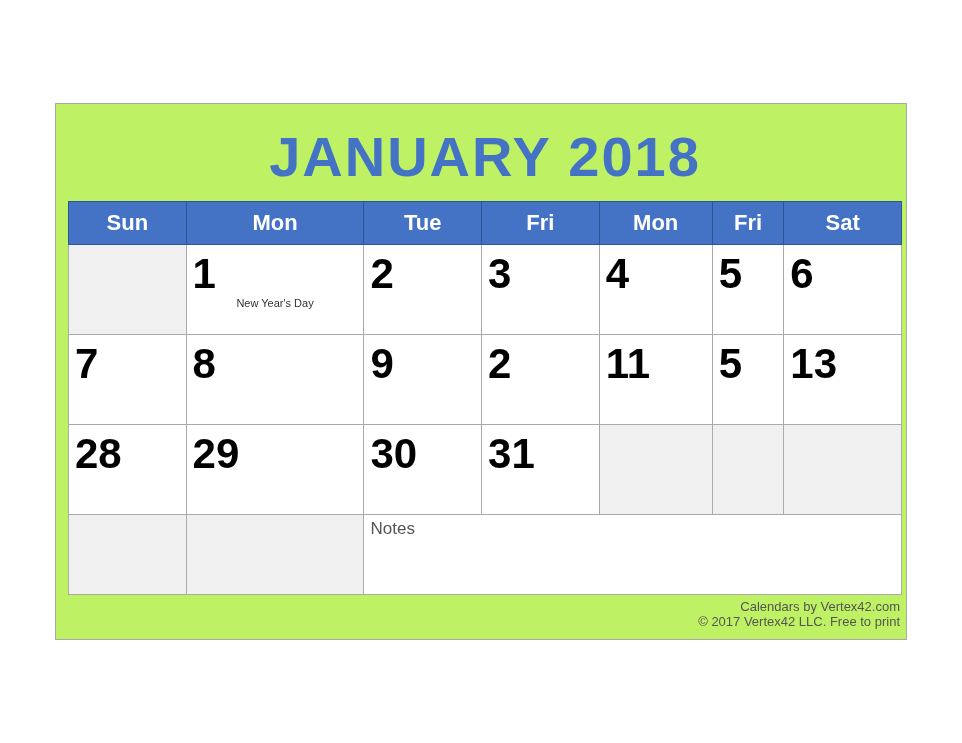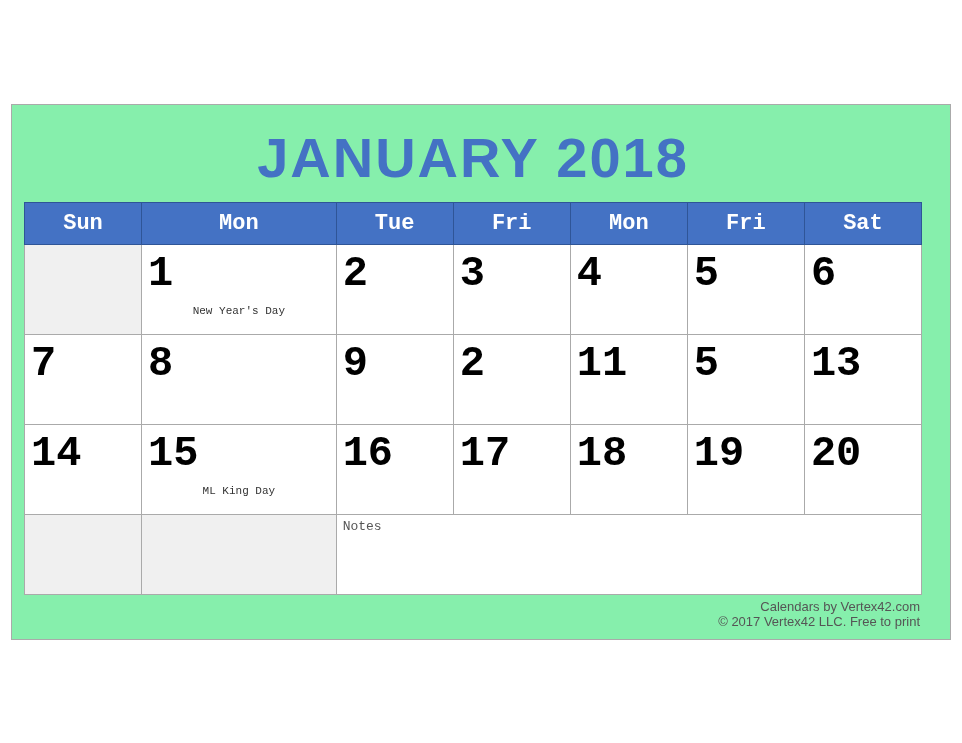--- a/index.html
+++ b/index.html
@@ -6,37 +6,36 @@
     body {
       background: #fff;
       font-family: Arial, Helvetica, sans-serif;
       width: 962px;
       min-height: 743px;
       display: flex;
       align-items: center;
       justify-content: center;
     }
     .calendar-wrapper {
-      width: 940px;
-      background: #86efac;
+      width: 852px;
+      background: #bef264;
       border: 1px solid #aaa;
-      padding: 10px 28px 10px 12px;
+      padding: 10px 4px 10px 12px;
     }
     .calendar-title {
       text-align: center;
       color: #4472c4;
       font-size: 56px;
       font-weight: bold;
       letter-spacing: 2px;
       padding: 10px 0 12px 0;
     }
     .calendar-table {
       width: 100%;
       border-collapse: collapse;
-      font-family: Liberation Mono, monospace;
     }
     .calendar-table th {
       background-color: #4472c4;
       color: #fff;
       text-align: center;
       font-size: 22px;
       font-weight: bold;
       padding: 8px 0;
       border: 1px solid #2f5597;
     }
@@ -56,27 +55,27 @@
     .day-number {
       font-size: 42px;
       font-weight: bold;
       color: #000;
       line-height: 1;
       padding-top: 4px;
     }
     .holiday-label {
       font-size: 11px;
       color: #333;
-      margin-top: 10px;
+      margin-top: 2px;
       text-align: center;
     }
     .notes-row td {
       height: 80px;
       vertical-align: top;
-      font-size: 13px;
+      font-size: 17px;
       color: #333;
       padding: 4px 6px;
       background: #f0f0f0;
     }
     .notes-row td.notes-main {
       background: #fff;
       color: #555;
     }
     .footer-text {
       text-align: right;
@@ -147,41 +146,34 @@
           </td>
           <td>
             <div class="day-number">5</div>
           </td>
           <td>
             <div class="day-number">13</div>
           </td>
         </tr>
         <tr>
           <td>
-            <div class="day-number">14</div>
+            <div class="day-number">28</div>
           </td>
           <td>
-            <div class="day-number">15</div>
-            <div class="holiday-label">ML King Day</div>
+            <div class="day-number">29</div>
           </td>
           <td>
-            <div class="day-number">16</div>
+            <div class="day-number">30</div>
           </td>
           <td>
-            <div class="day-number">17</div>
+            <div class="day-number">31</div>
           </td>
-          <td>
-            <div class="day-number">18</div>
-          </td>
-          <td>
-            <div class="day-number">19</div>
-          </td>
-          <td>
-            <div class="day-number">20</div>
-          </td>
+          <td class="future-empty"></td>
+          <td class="future-empty"></td>
+          <td class="future-empty"></td>
         </tr>
         <tr class="notes-row">
           <td></td>
           <td></td>
           <td colspan="5" class="notes-main">Notes</td>
         </tr>
       </tbody>
   </table>
   <div class="footer-text">
     <span>Calendars by Vertex42.com</span><br>

